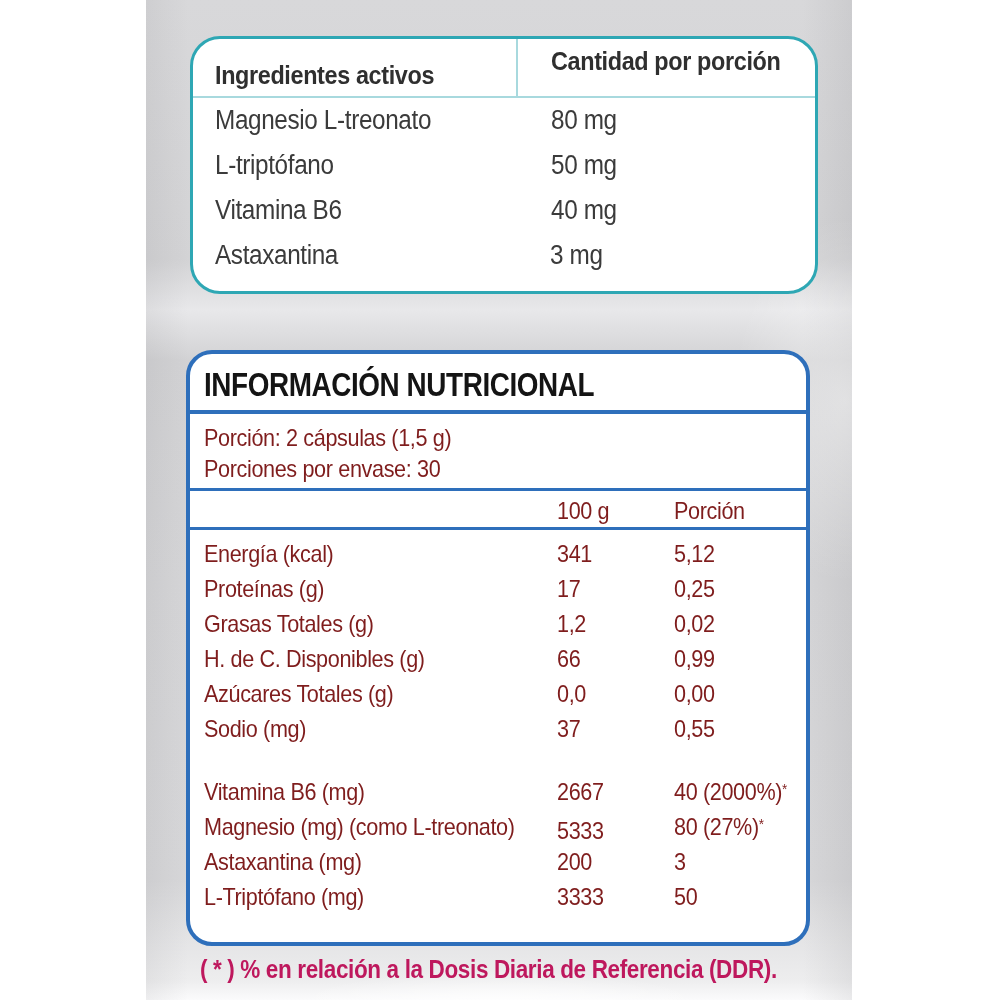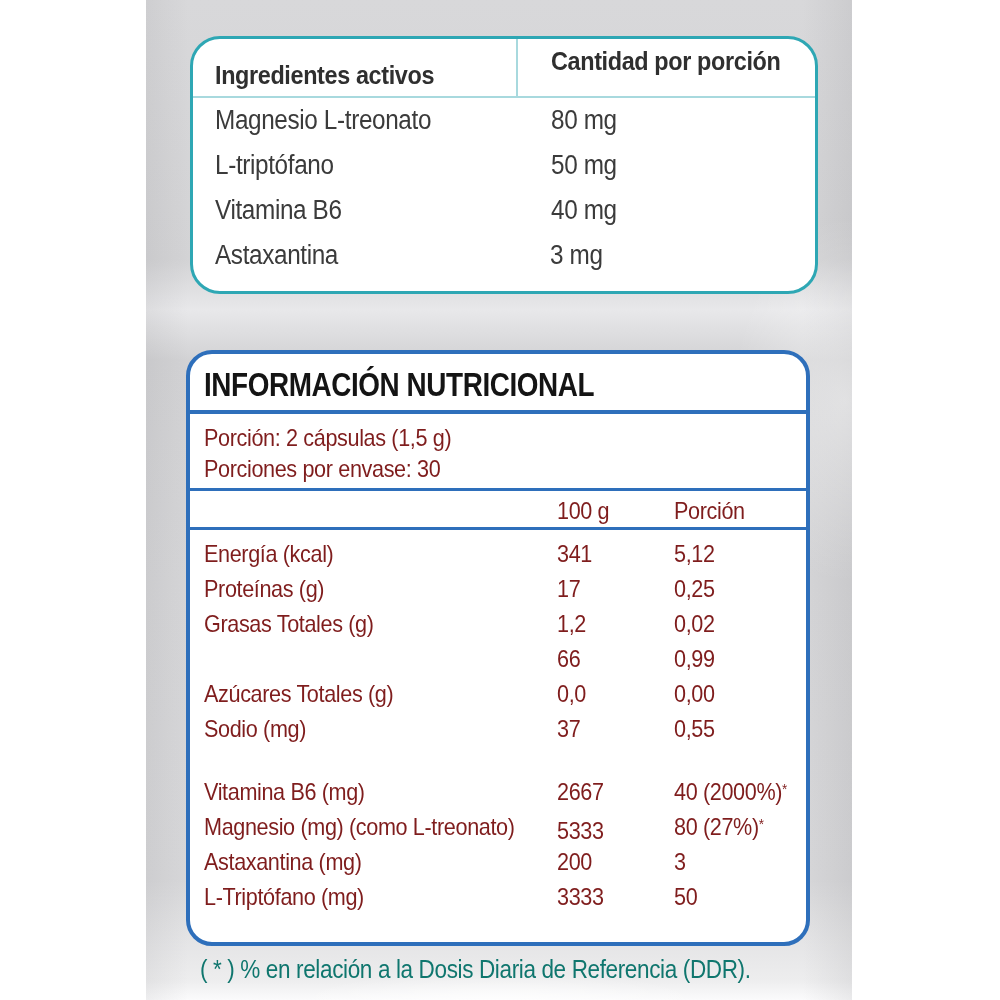--- a/index.html
+++ b/index.html
@@ -33,21 +33,21 @@
   .ing-row{font-size:27px;color:#3b3b3b;}
   .teal-rule{position:absolute;left:0;right:0;height:2px;background:#a8d9de;}
   .teal-vrule{position:absolute;width:2px;background:#a8d9de;}
   
   .nut-title{font-size:34px;font-weight:bold;color:#141414;}
   .nut-text{font-size:24px;color:#7f1d1d;}
   .blue-rule{position:absolute;left:0;right:0;background:#2e6fbb;}
   .col1{left:367px;}
   .col2{left:484px;}
   sup{font-size:15px;vertical-align:6px;}
-  .footnote{font-size:25px;color:#0f766e;}
+  .footnote{font-size:25px;color:#be185d;font-weight:bold;}
 </style>
 </head>
 <body>
 
 <div class="stage">
   <div class="pouch"></div>
 
   <div class="card ingredients">
     <div class="teal-vrule" style="left:323px;top:0;height:57px;"></div>
     <div class="teal-rule" style="top:57px;"></div>
@@ -115,20 +115,21 @@
     <div class="abs nut-text col2" style="top:186px;"><span class="cond">5,12</span></div>
 
     <div class="abs nut-text" style="left:14px;top:221px;"><span class="cond">Proteínas (g)</span></div>
     <div class="abs nut-text col1" style="top:221px;"><span class="cond">17</span></div>
     <div class="abs nut-text col2" style="top:221px;"><span class="cond">0,25</span></div>
 
     <div class="abs nut-text" style="left:14px;top:256px;"><span class="cond">Grasas Totales (g)</span></div>
     <div class="abs nut-text col1" style="top:256px;"><span class="cond">1,2</span></div>
     <div class="abs nut-text col2" style="top:256px;"><span class="cond">0,02</span></div>
 
+    <div class="abs nut-text" style="left:14px;top:291px;"><span class="cond">H. de C. Disponibles (g)</span></div>
     <div class="abs nut-text col1" style="top:291px;"><span class="cond">66</span></div>
     <div class="abs nut-text col2" style="top:291px;"><span class="cond">0,99</span></div>
 
     <div class="abs nut-text" style="left:14px;top:326px;"><span class="cond">Azúcares Totales (g)</span></div>
     <div class="abs nut-text col1" style="top:326px;"><span class="cond">0,0</span></div>
     <div class="abs nut-text col2" style="top:326px;"><span class="cond">0,00</span></div>
 
     <div class="abs nut-text" style="left:14px;top:361px;"><span class="cond">Sodio (mg)</span></div>
     <div class="abs nut-text col1" style="top:361px;"><span class="cond">37</span></div>
     <div class="abs nut-text col2" style="top:361px;"><span class="cond">0,55</span></div>

